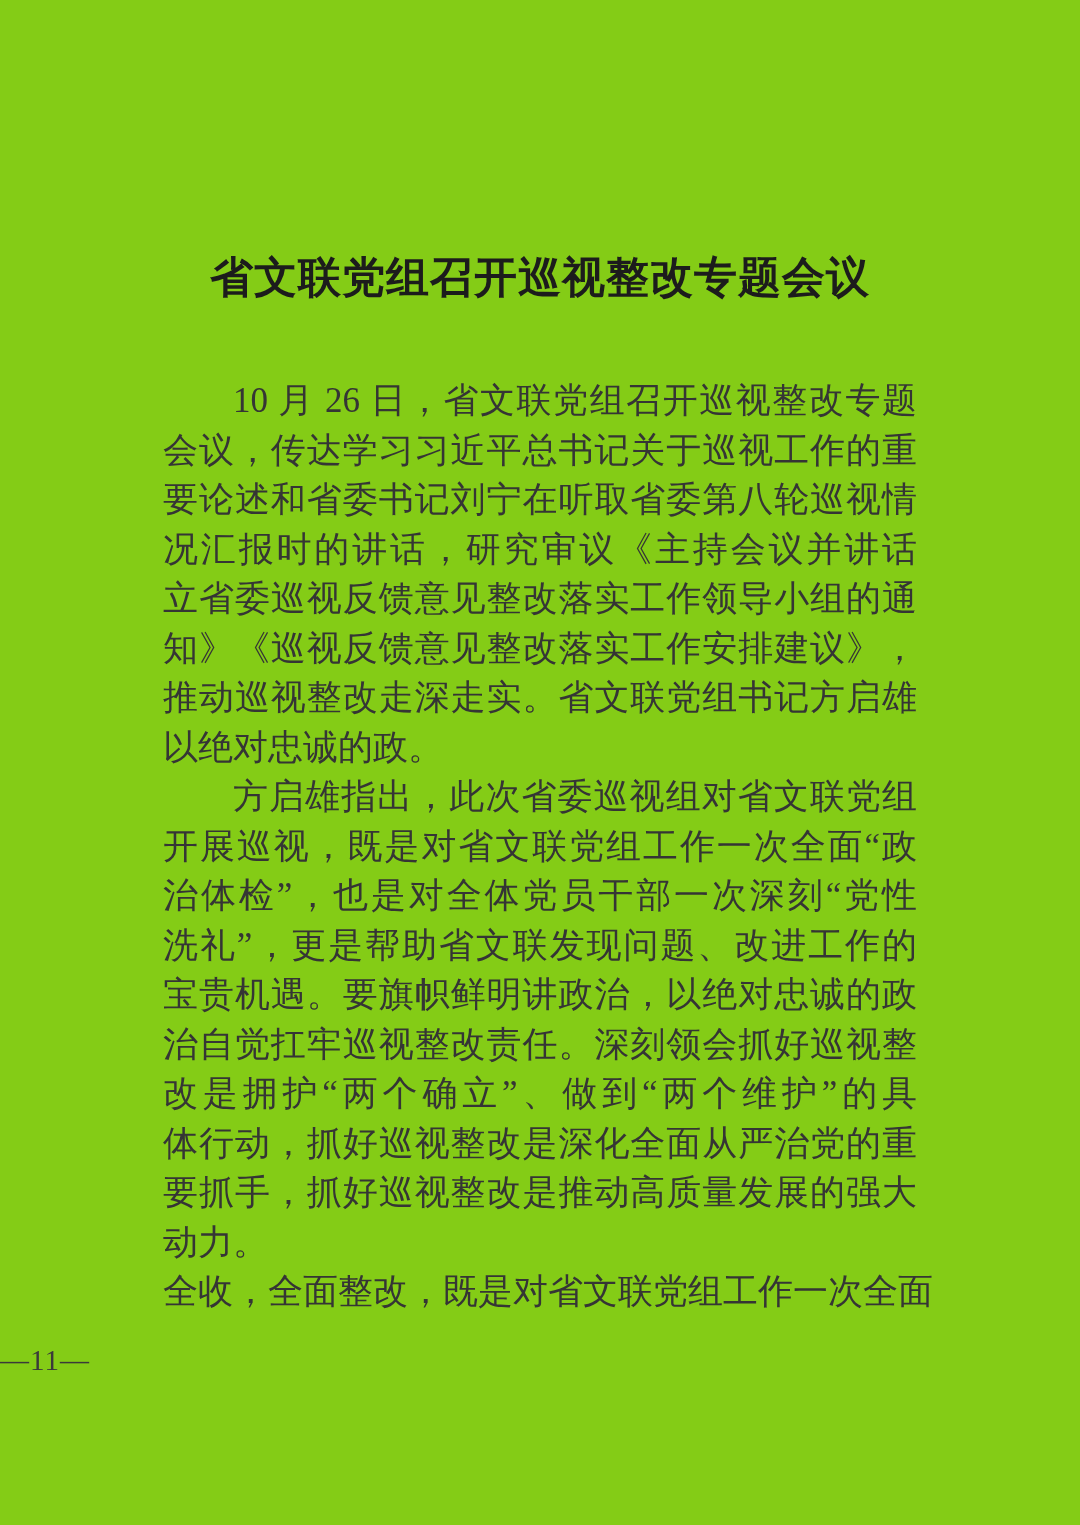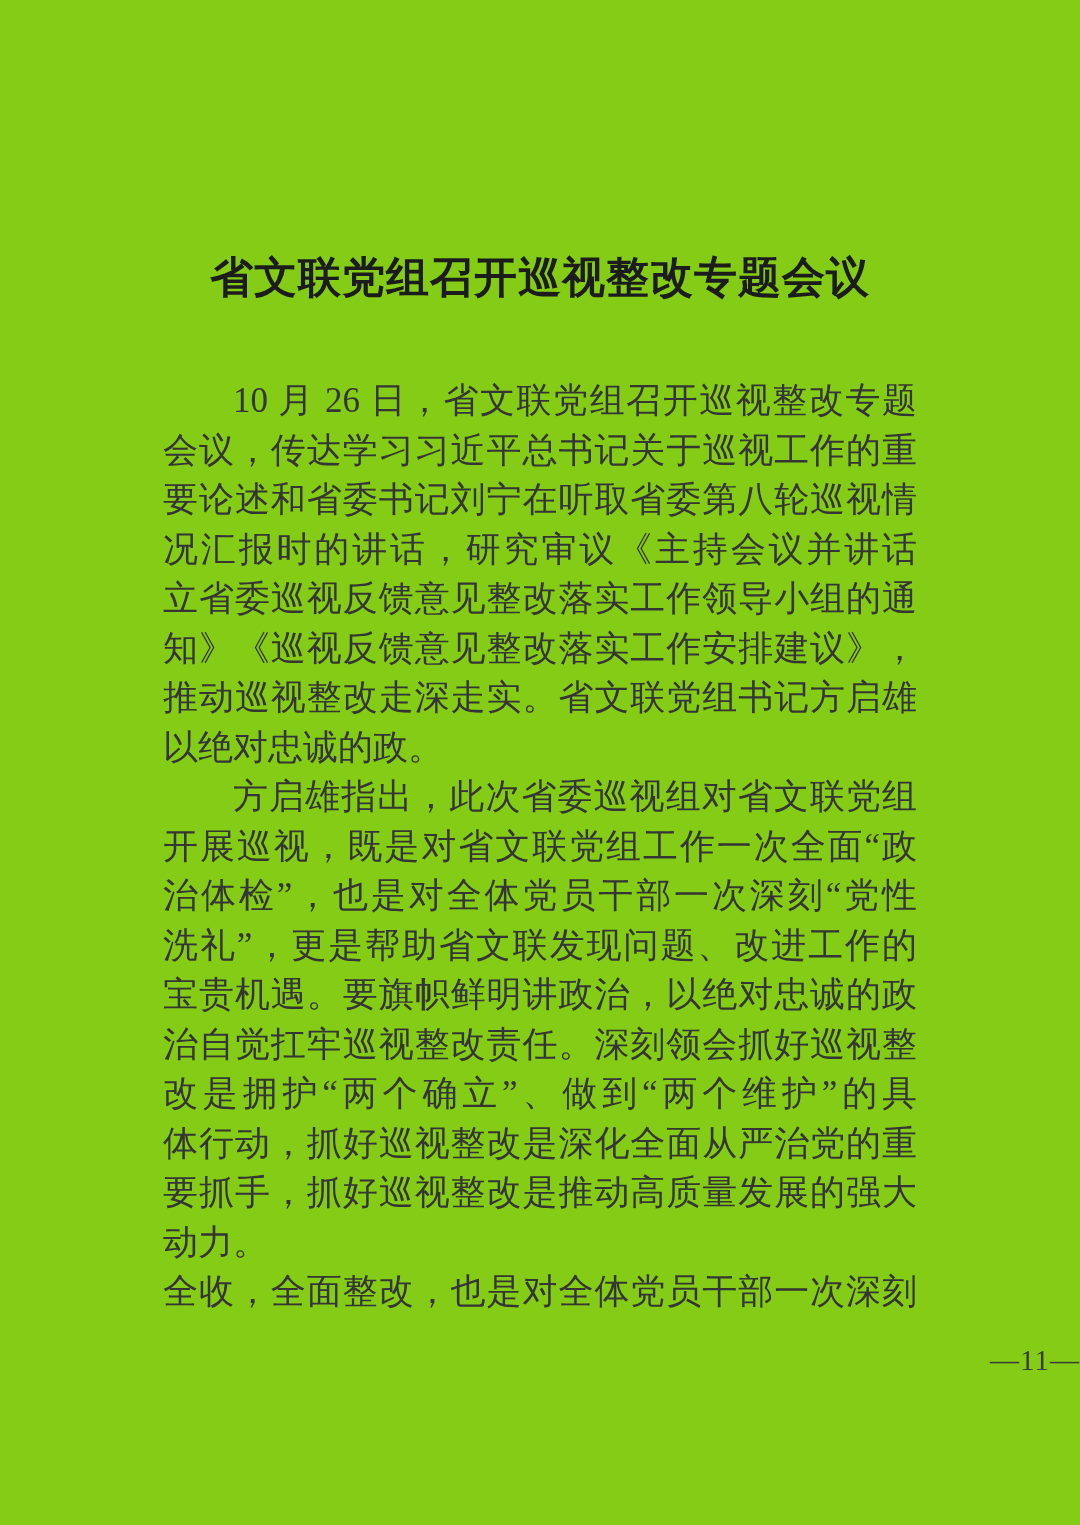--- a/index.html
+++ b/index.html
@@ -41,21 +41,21 @@
     letter-spacing: 0;
   }
   .line.indent {
     padding-left: 70px;
   }
   .line.last {
     text-align-last: left;
   }
   .page-footer {
     margin-top: 24px;
-    text-align: right;
+    text-align: left;
     font-size: 29px;
     line-height: 38px;
     color: #3a3a3a;
     letter-spacing: 1px;
   }
 </style>
 </head>
 <body>
 
 <div class="page">
@@ -77,19 +77,19 @@
     <div class="line">开展巡视，既是对省文联党组工作一次全面“政</div>
     <div class="line">治体检”，也是对全体党员干部一次深刻“党性</div>
     <div class="line">洗礼”，更是帮助省文联发现问题、改进工作的</div>
     <div class="line">宝贵机遇。要旗帜鲜明讲政治，以绝对忠诚的政</div>
     <div class="line">治自觉扛牢巡视整改责任。深刻领会抓好巡视整</div>
     <div class="line">改是拥护“两个确立”、做到“两个维护”的具</div>
     <div class="line">体行动，抓好巡视整改是深化全面从严治党的重</div>
     <div class="line">要抓手，抓好巡视整改是推动高质量发展的强大</div>
     <div class="line last">动力。</div>
 
-    <div class="line">全收，全面整改，也是对全体党员干部一次深刻</div>
+    <div class="line">全收，全面整改，既是对省文联党组工作一次全面</div>
 
   </div>
 
   <div class="page-footer">—11—</div>
 
 </div>
 
 </body></html>

